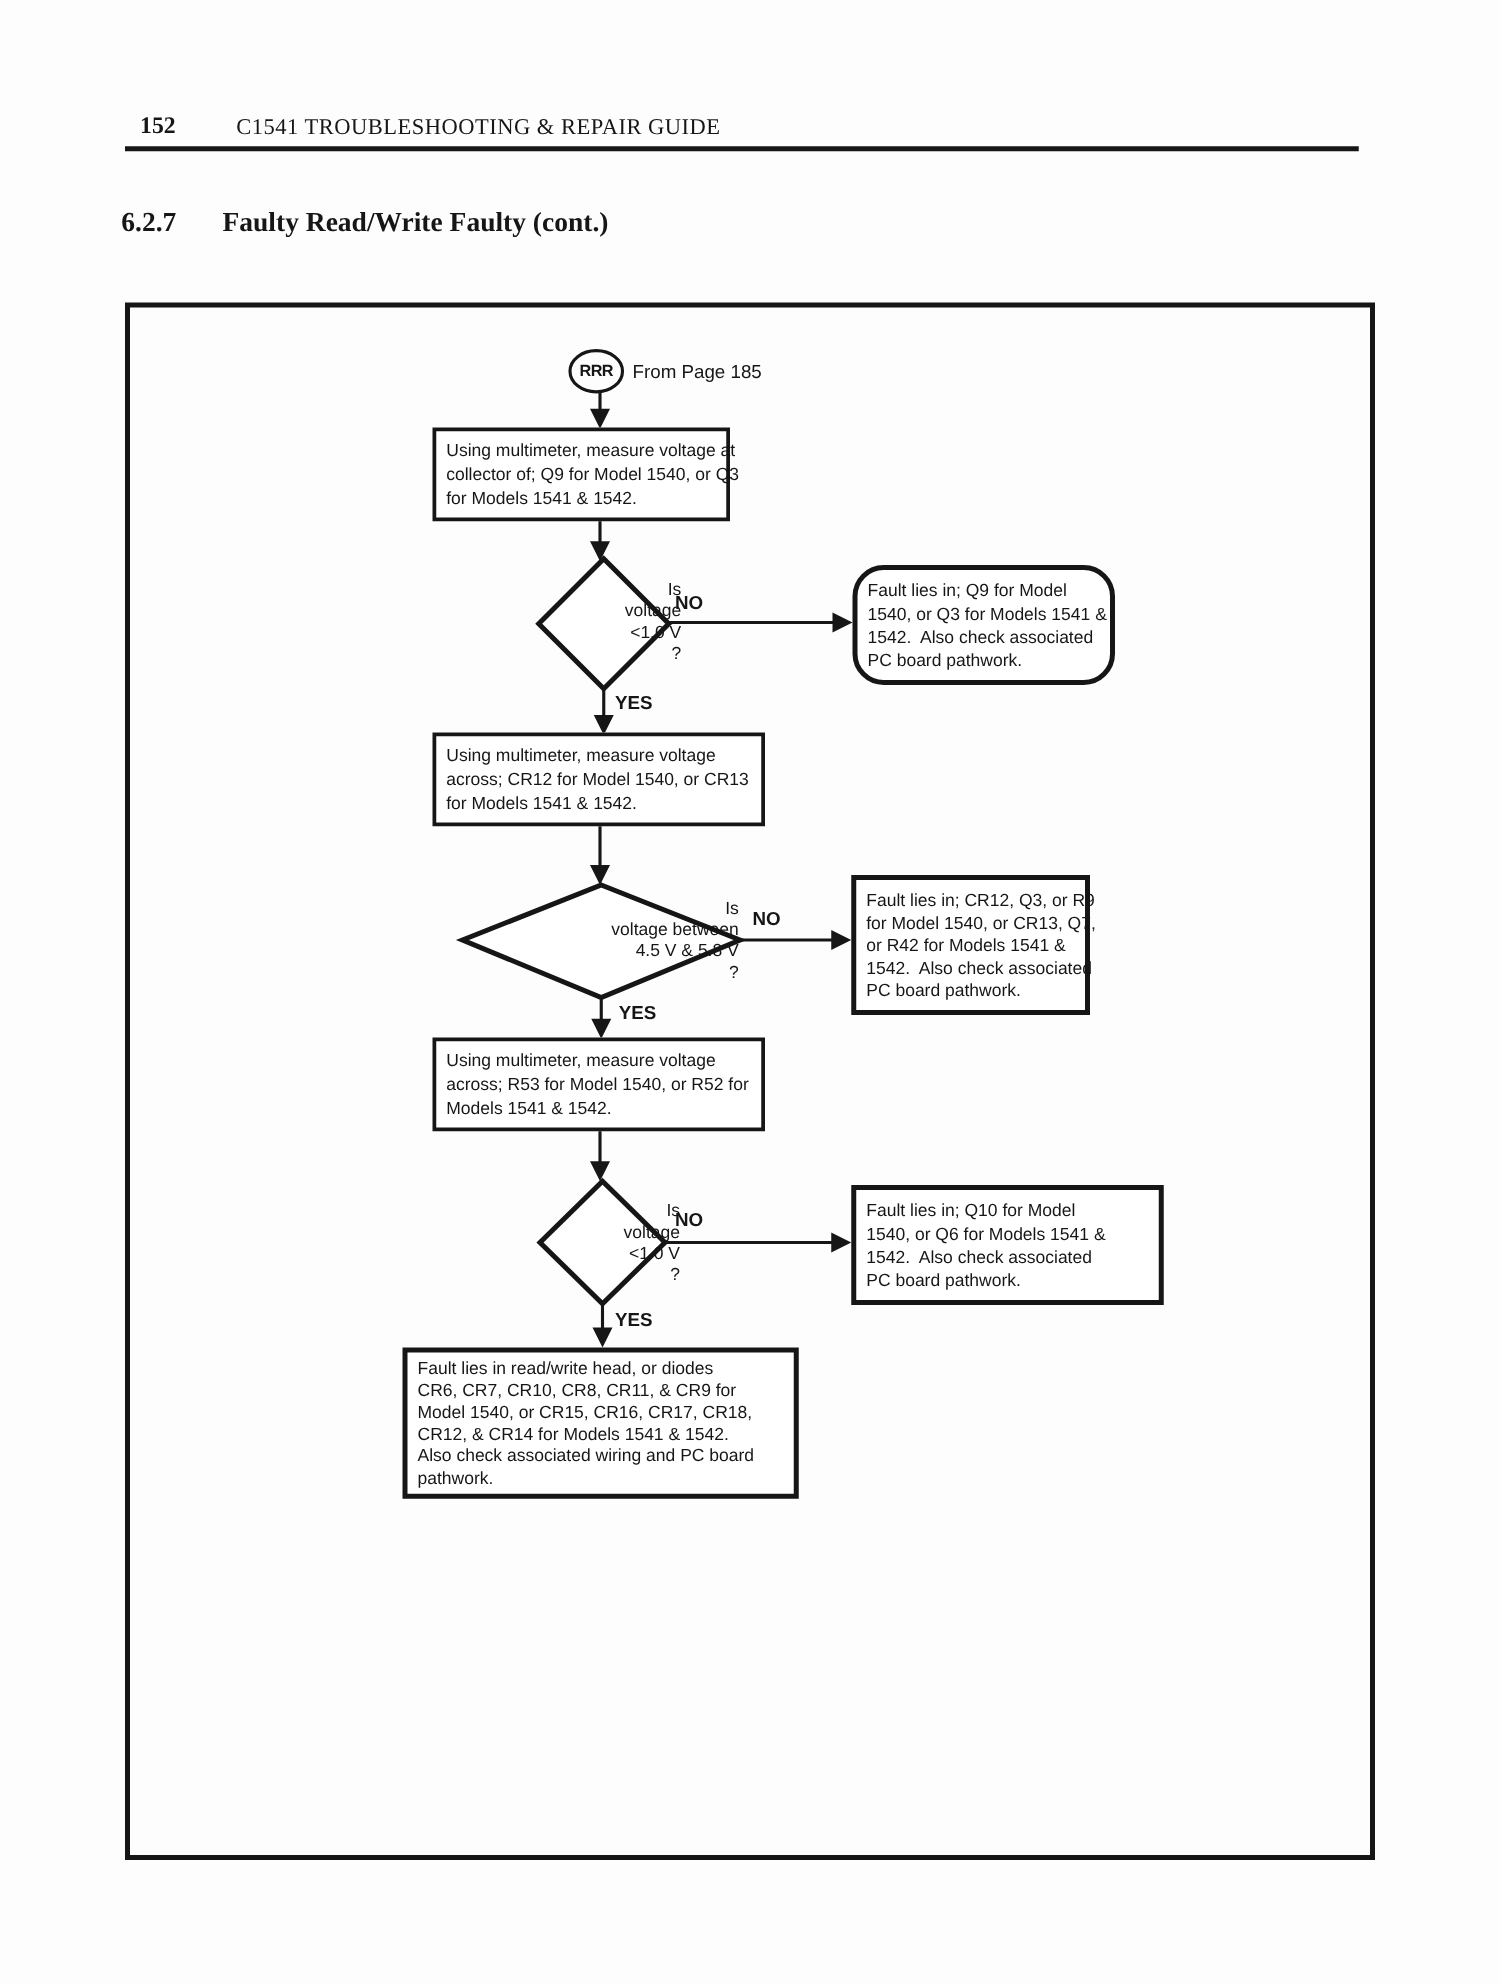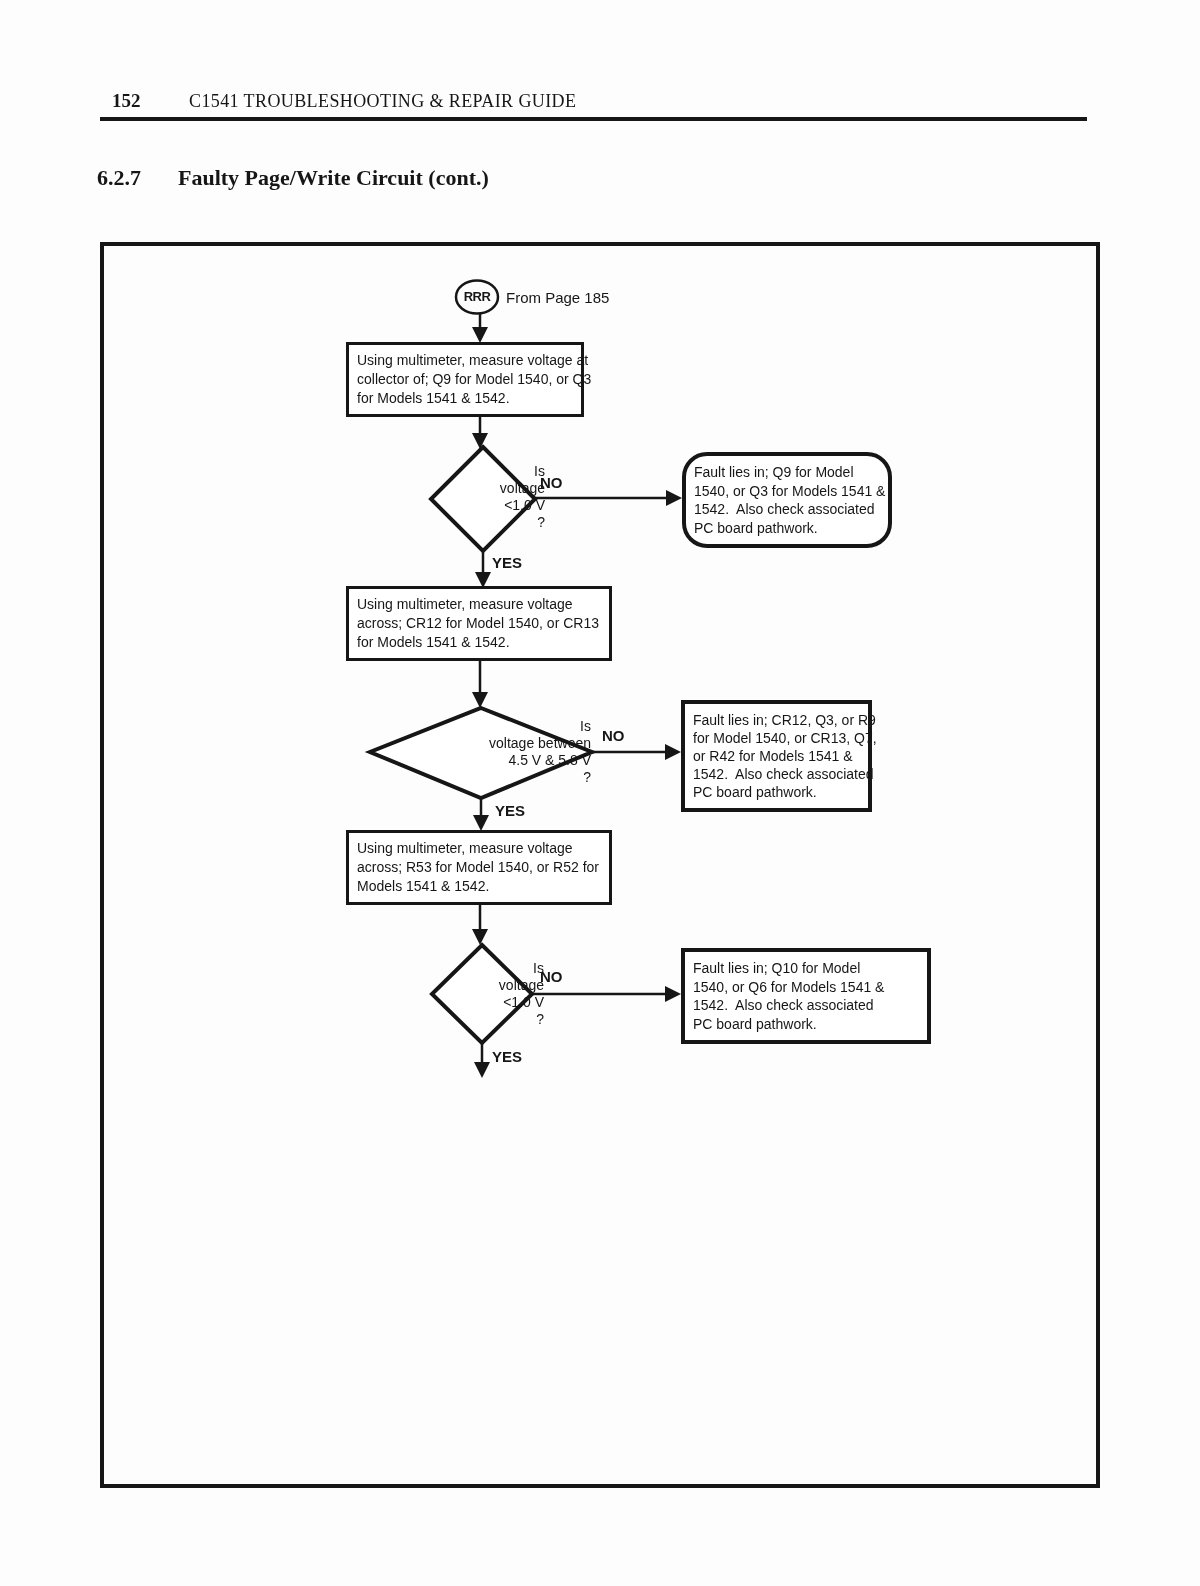--- a/index.html
+++ b/index.html
@@ -57,21 +57,21 @@
 </head>
 <body>
 
 <div class="page">
 
   <div class="abs page-number">152</div>
   <div class="abs running-title">C1541 TROUBLESHOOTING &amp; REPAIR GUIDE</div>
   <div class="abs head-rule"></div>
 
   <div class="abs section-number">6.2.7</div>
-  <div class="abs section-title">Faulty Page/Write Circuit (cont.)</div>
+  <div class="abs section-title">Faulty Read/Write Faulty (cont.)</div>
 
   <div class="abs chart-frame"></div>
 
   <svg class="abs wires" viewBox="0 0 1200 1586" xmlns="http://www.w3.org/2000/svg">
     <g stroke="#161616" stroke-width="2.5" fill="none">
       <ellipse cx="477" cy="297" rx="21" ry="16.5"></ellipse>
       <line x1="480" y1="314" x2="480" y2="330"></line>
       <line x1="480" y1="416" x2="480" y2="434"></line>
       <line x1="535" y1="498" x2="668" y2="498"></line>
       <line x1="483" y1="551" x2="483" y2="574"></line>
@@ -133,20 +133,26 @@
 PC board pathwork.</div>
   <div class="abs node fbox fault2">Fault lies in; CR12, Q3, or R9
 for Model 1540, or CR13, Q7,
 or R42 for Models 1541 &amp;
 1542.  Also check associated
 PC board pathwork.</div>
   <div class="abs node fbox fault3">Fault lies in; Q10 for Model
 1540, or Q6 for Models 1541 &amp;
 1542.  Also check associated
 PC board pathwork.</div>
+  <div class="abs node endbox final">Fault lies in read/write head, or diodes
+CR6, CR7, CR10, CR8, CR11, &amp; CR9 for
+Model 1540, or CR15, CR16, CR17, CR18,
+CR12, &amp; CR14 for Models 1541 &amp; 1542.
+Also check associated wiring and PC board
+pathwork.</div>
 
   <div class="abs flow-label no1">NO</div>
   <div class="abs flow-label yes1">YES</div>
   <div class="abs flow-label no2">NO</div>
   <div class="abs flow-label yes2">YES</div>
   <div class="abs flow-label no3">NO</div>
   <div class="abs flow-label yes3">YES</div>
 
 </div>
 

